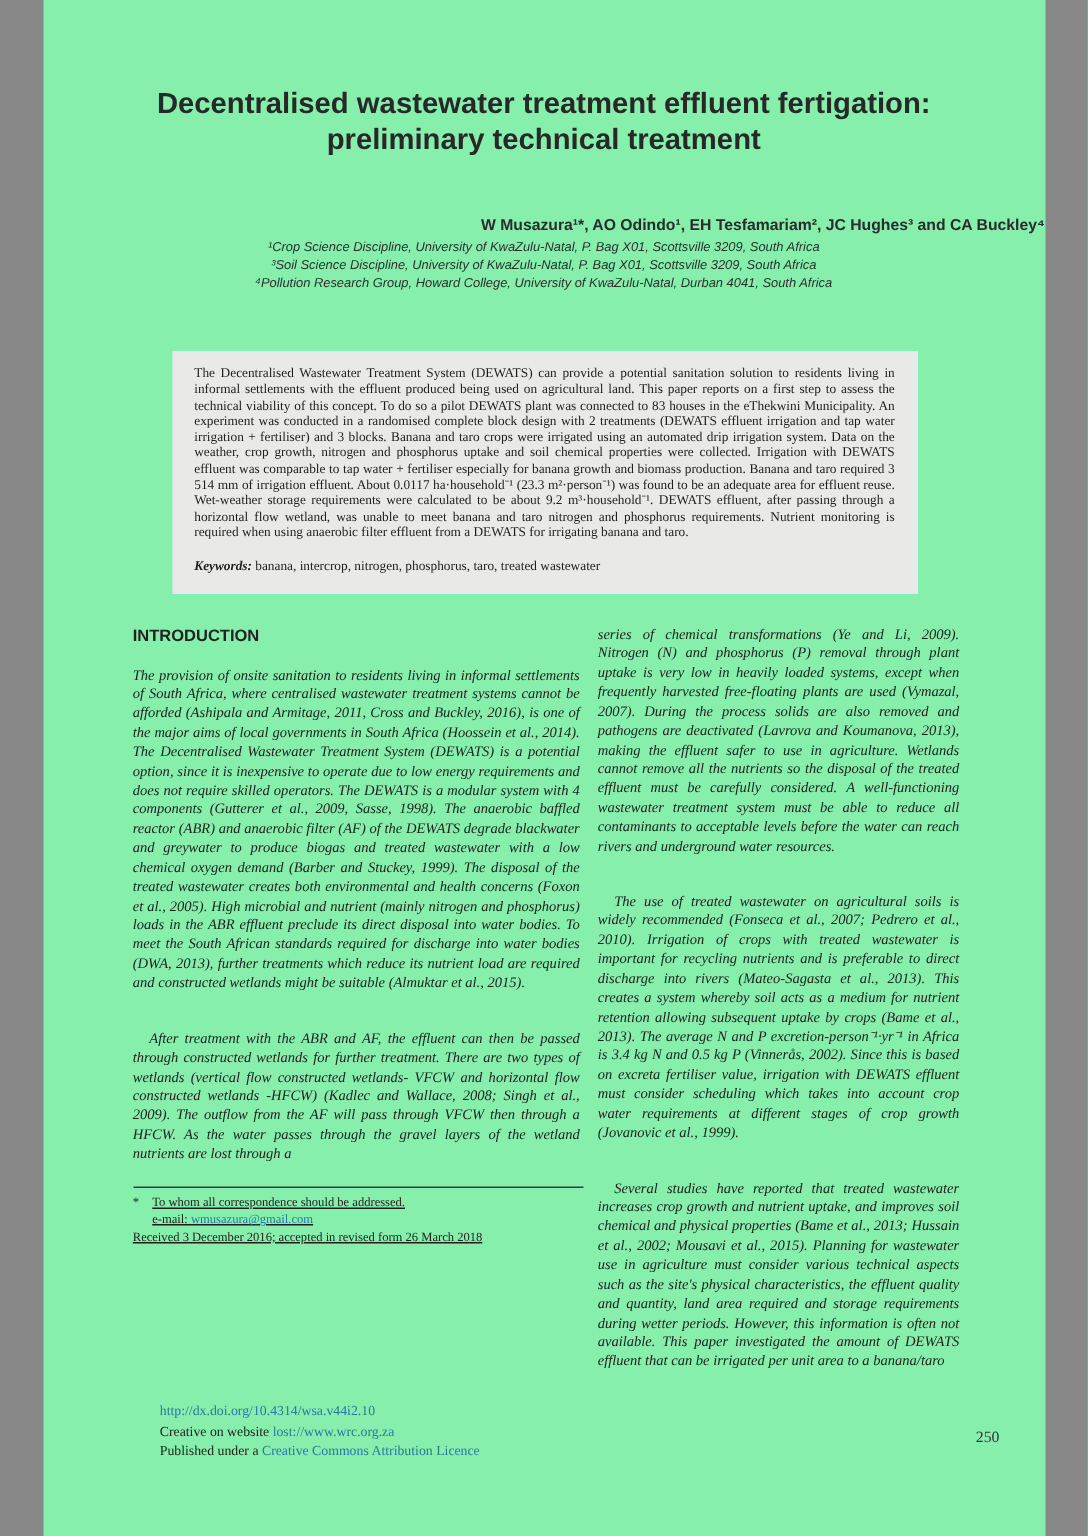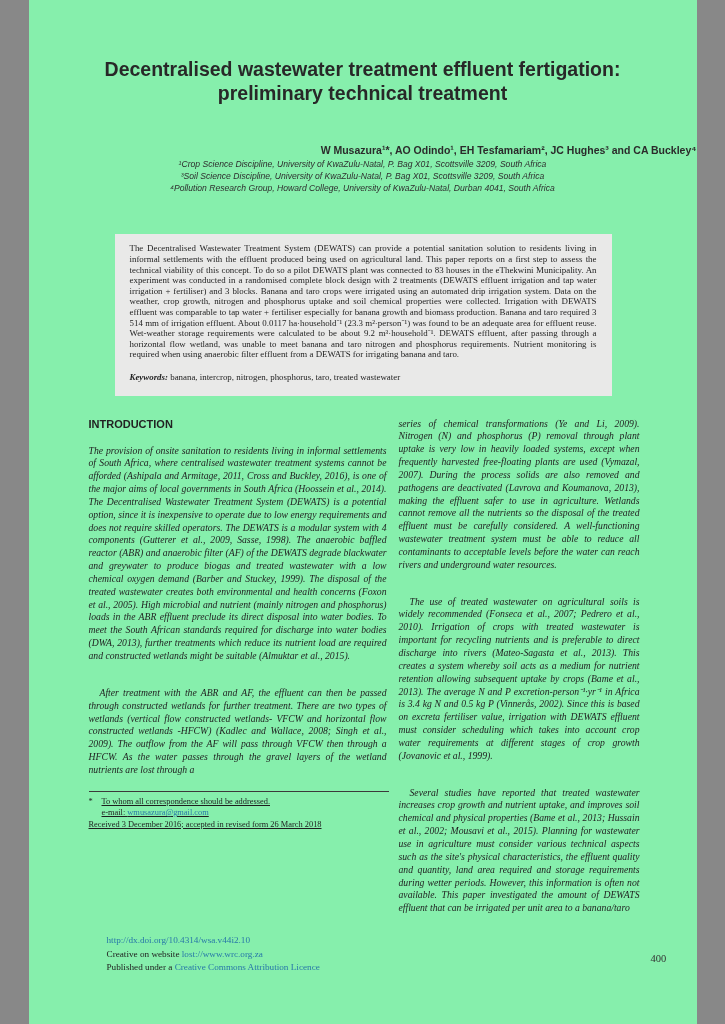--- a/index.html
+++ b/index.html
@@ -160,15 +160,15 @@
       <p class="indent">Several studies have reported that treated wastewater increases crop growth and nutrient uptake, and improves soil chemical and physical properties (Bame et al., 2013; Hussain et al., 2002; Mousavi et al., 2015). Planning for wastewater use in agriculture must consider various technical aspects such as the site's physical characteristics, the effluent quality and quantity, land area required and storage requirements during wetter periods. However, this information is often not available. This paper investigated the amount of DEWATS effluent that can be irrigated per unit area to a banana/taro</p>
     </div>
   </div>
 
   <div class="footer">
     <div><a class="link">http://dx.doi.org/10.4314/wsa.v44i2.10</a></div>
     <div><span>Creative on website </span><a class="link">lost://www.wrc.org.za</a></div>
     <div><span>Published under a </span><a class="link">Creative Commons Attribution Licence</a></div>
   </div>
 
-  <div class="page-number">400</div>
+  <div class="page-number">250</div>
 
 </div>
 
 </body></html>

